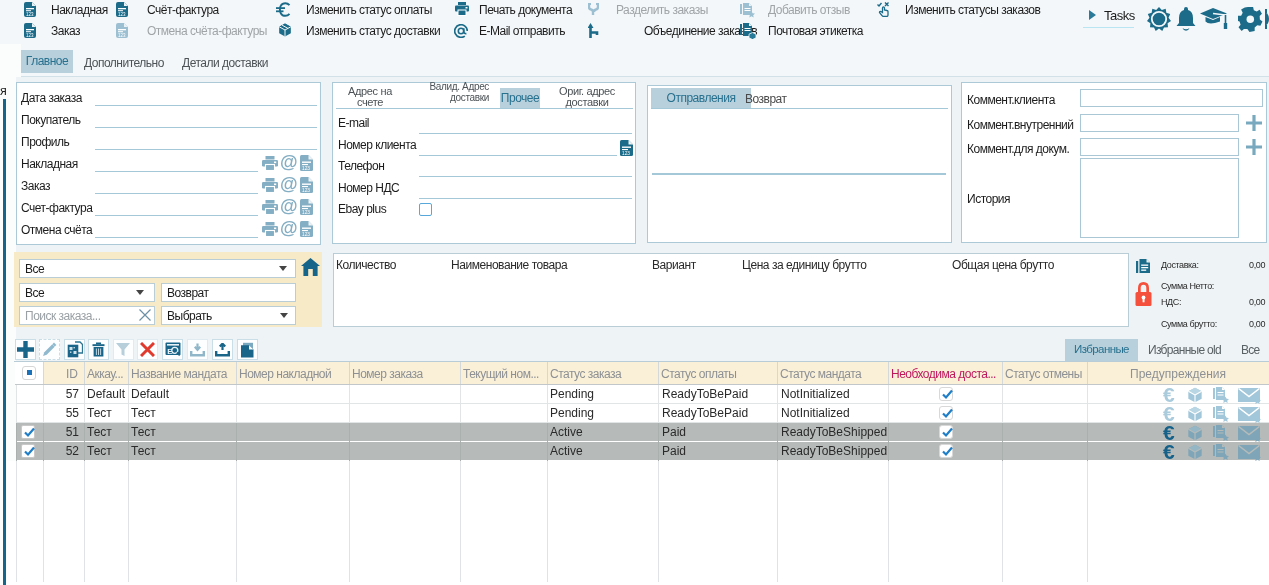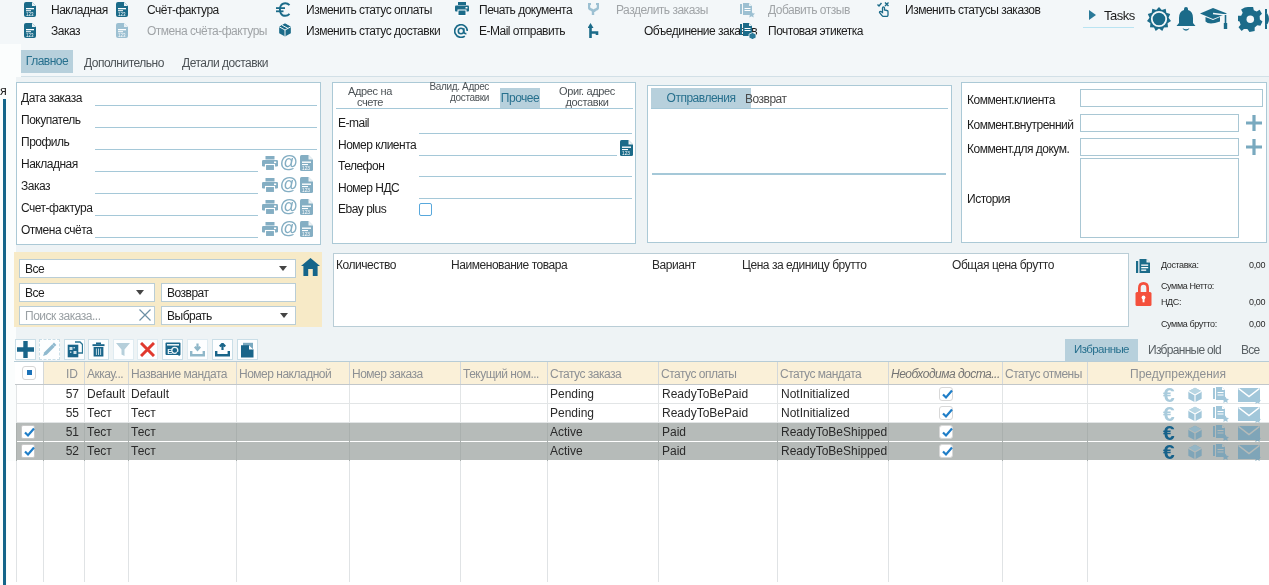--- a/index.html
+++ b/index.html
@@ -443,21 +443,21 @@
     <div class="cell" style="left:352px;top:367px;width:106px;color:#8d9094;letter-spacing:-0.5px;">Номер заказа</div>
     <div class="abs" style="left:349px;top:362px;width:1px;height:21.5px;background:#d3d8da;"></div>
     <div class="cell" style="left:463px;top:367px;width:82px;color:#8d9094;letter-spacing:-0.5px;">Текущий ном...</div>
     <div class="abs" style="left:460px;top:362px;width:1px;height:21.5px;background:#d3d8da;"></div>
     <div class="cell" style="left:550px;top:367px;width:106px;color:#8d9094;letter-spacing:-0.5px;">Статус заказа</div>
     <div class="abs" style="left:547px;top:362px;width:1px;height:21.5px;background:#d3d8da;"></div>
     <div class="cell" style="left:661px;top:367px;width:114px;color:#8d9094;letter-spacing:-0.5px;">Статус оплаты</div>
     <div class="abs" style="left:658px;top:362px;width:1px;height:21.5px;background:#d3d8da;"></div>
     <div class="cell" style="left:780px;top:367px;width:106px;color:#8d9094;letter-spacing:-0.5px;">Статус мандата</div>
     <div class="abs" style="left:777px;top:362px;width:1px;height:21.5px;background:#d3d8da;"></div>
-    <div class="cell" style="left:891px;top:367px;width:109px;color:#737373;letter-spacing:-0.5px;font-style:italic;">Необходима доста...</div>
+    <div class="cell" style="left:891px;top:367px;width:109px;color:#be185d;letter-spacing:-0.5px;">Необходима доста...</div>
     <div class="abs" style="left:888px;top:362px;width:1px;height:21.5px;background:#d3d8da;"></div>
     <div class="cell" style="left:1005px;top:367px;width:80px;color:#8d9094;letter-spacing:-0.5px;">Статус отмены</div>
     <div class="abs" style="left:1002px;top:362px;width:1px;height:21.5px;background:#d3d8da;"></div>
     <div class="cell" style="left:1087px;top:367px;width:182px;text-align:center;color:#8d9094;">Предупреждения</div>
     <div class="abs" style="left:1087px;top:362px;width:1px;height:21.5px;background:#d3d8da;"></div>
     <div class="abs" style="left:16px;top:384.5px;width:1253px;height:19px;background:#fff;border-bottom:1px solid #e2e5e6;"></div>
     <div class="abs" style="left:16px;top:384.5px;width:1px;height:19px;background:#e2e5e6;"></div>
     <div class="abs" style="left:43px;top:384.5px;width:1px;height:19px;background:#e2e5e6;"></div>
     <div class="abs" style="left:84px;top:384.5px;width:1px;height:19px;background:#e2e5e6;"></div>
     <div class="abs" style="left:128px;top:384.5px;width:1px;height:19px;background:#e2e5e6;"></div>

